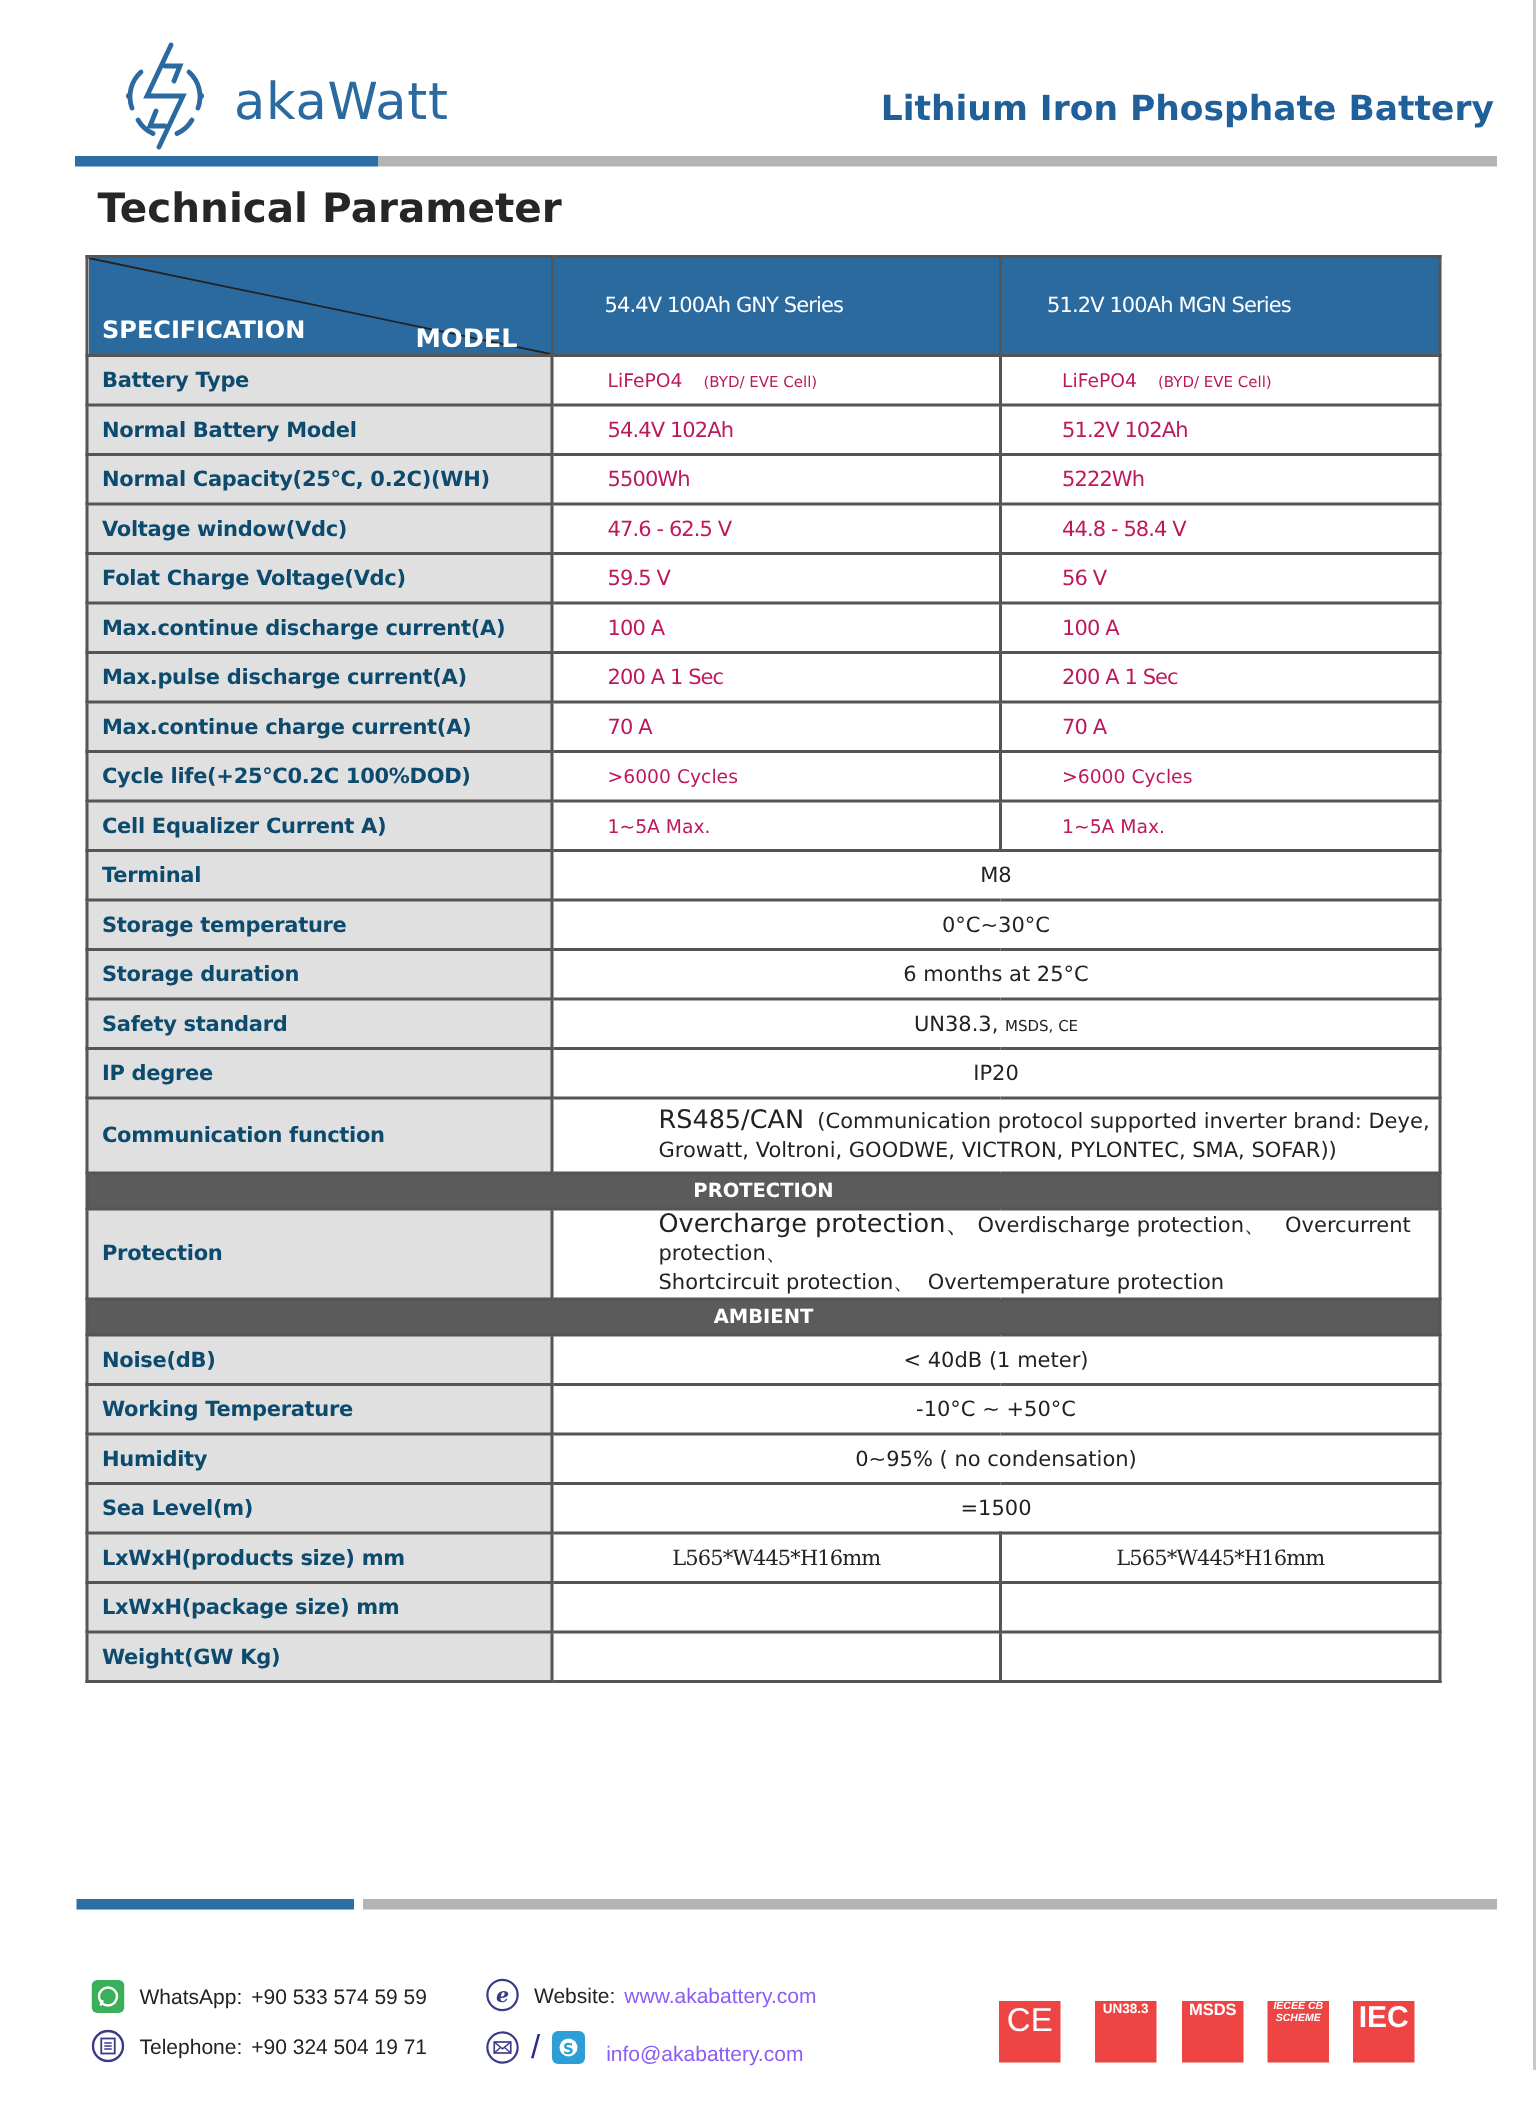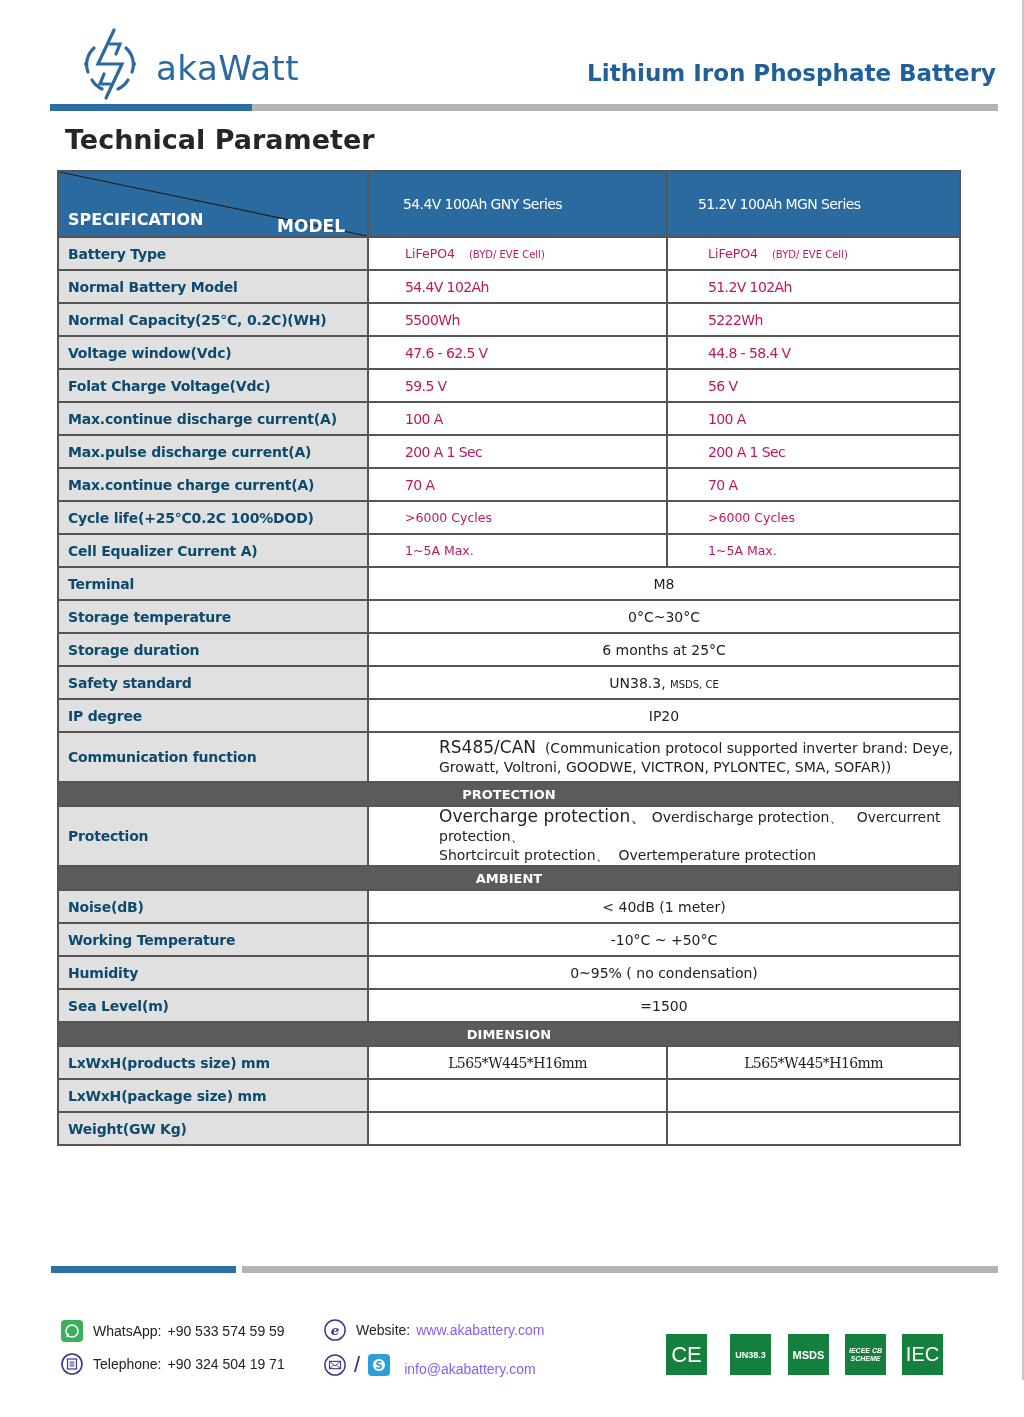--- a/index.html
+++ b/index.html
@@ -42,21 +42,21 @@
   td.tall { height: 48px; }
   td.tall2 { height: 48px; }
 
   
   .fbar-blue { position: absolute; left: 51px; top: 1266px; width: 185px; height: 7px; background: #2c6ea6; }
   .fbar-gray { position: absolute; left: 242px; top: 1266px; width: 756px; height: 7px; background: #b4b4b4; }
   .contact { position: absolute; display: flex; align-items: center; font-size: 14px; color: #222; }
   .contact .ic { width: 22px; height: 22px; margin-right: 10px; display: inline-flex; align-items: center; justify-content: center; }
   .contact .lbl { margin-right: 6px; }
   .contact .gray { color: #8b5cf6; }
-  .cert { position: absolute; top: 1334px; width: 41px; height: 41px; background: #15803d; color: #fff; display: flex; align-items: center; justify-content: center; font-weight: bold; }
+  .cert { position: absolute; top: 1334px; width: 41px; height: 41px; background: #ef4444; color: #fff; display: flex; align-items: flex-start; justify-content: center; font-weight: bold; }
 </style>
 </head>
 <body>
 
 <div class="right-edge"></div>
 
 <svg class="logo" viewBox="0 0 60 76">
   <g fill="none" stroke="#2a6aa0" stroke-width="3.2" stroke-linecap="round">
     <path d="M14 22 A22 22 0 0 0 8 46"></path>
     <path d="M46 22 A22 22 0 0 1 52 46"></path>
@@ -198,23 +198,20 @@
   </tr>
   <tr>
     <td class="lbl">Humidity</td>
     <td class="span" colspan="2">0~95% ( no condensation)</td>
   </tr>
   <tr>
     <td class="lbl">Sea Level(m)</td>
     <td class="span" colspan="2">=1500</td>
   </tr>
 
-  <tr class="section">
-    <td colspan="3">DIMENSION</td>
-  </tr>
   <tr>
     <td class="lbl">LxWxH(products size) mm</td>
     <td class="span serif">L565*W445*H16mm</td>
     <td class="span serif">L565*W445*H16mm</td>
   </tr>
   <tr>
     <td class="lbl">LxWxH(package size) mm</td>
     <td class="span serif"></td>
     <td class="span serif"></td>
   </tr>
@@ -287,15 +284,15 @@
   </div>
 <div class="cert" style="left:730px; font-size:9px;">
     <span>UN38.3</span>
   </div>
 <div class="cert" style="left:788px; font-size:11px;">
     <span>MSDS</span>
   </div>
 <div class="cert" style="left:845px; font-size:7px; line-height:8px; text-align:center; font-style:italic;">
     <span>IECEE CB SCHEME</span>
   </div>
-<div class="cert" style="left:902px; font-size:20px; font-weight:normal;">
+<div class="cert" style="left:902px; font-size:20px; font-weight:bold;">
     <span>IEC</span>
   </div>
 
 </body></html>

